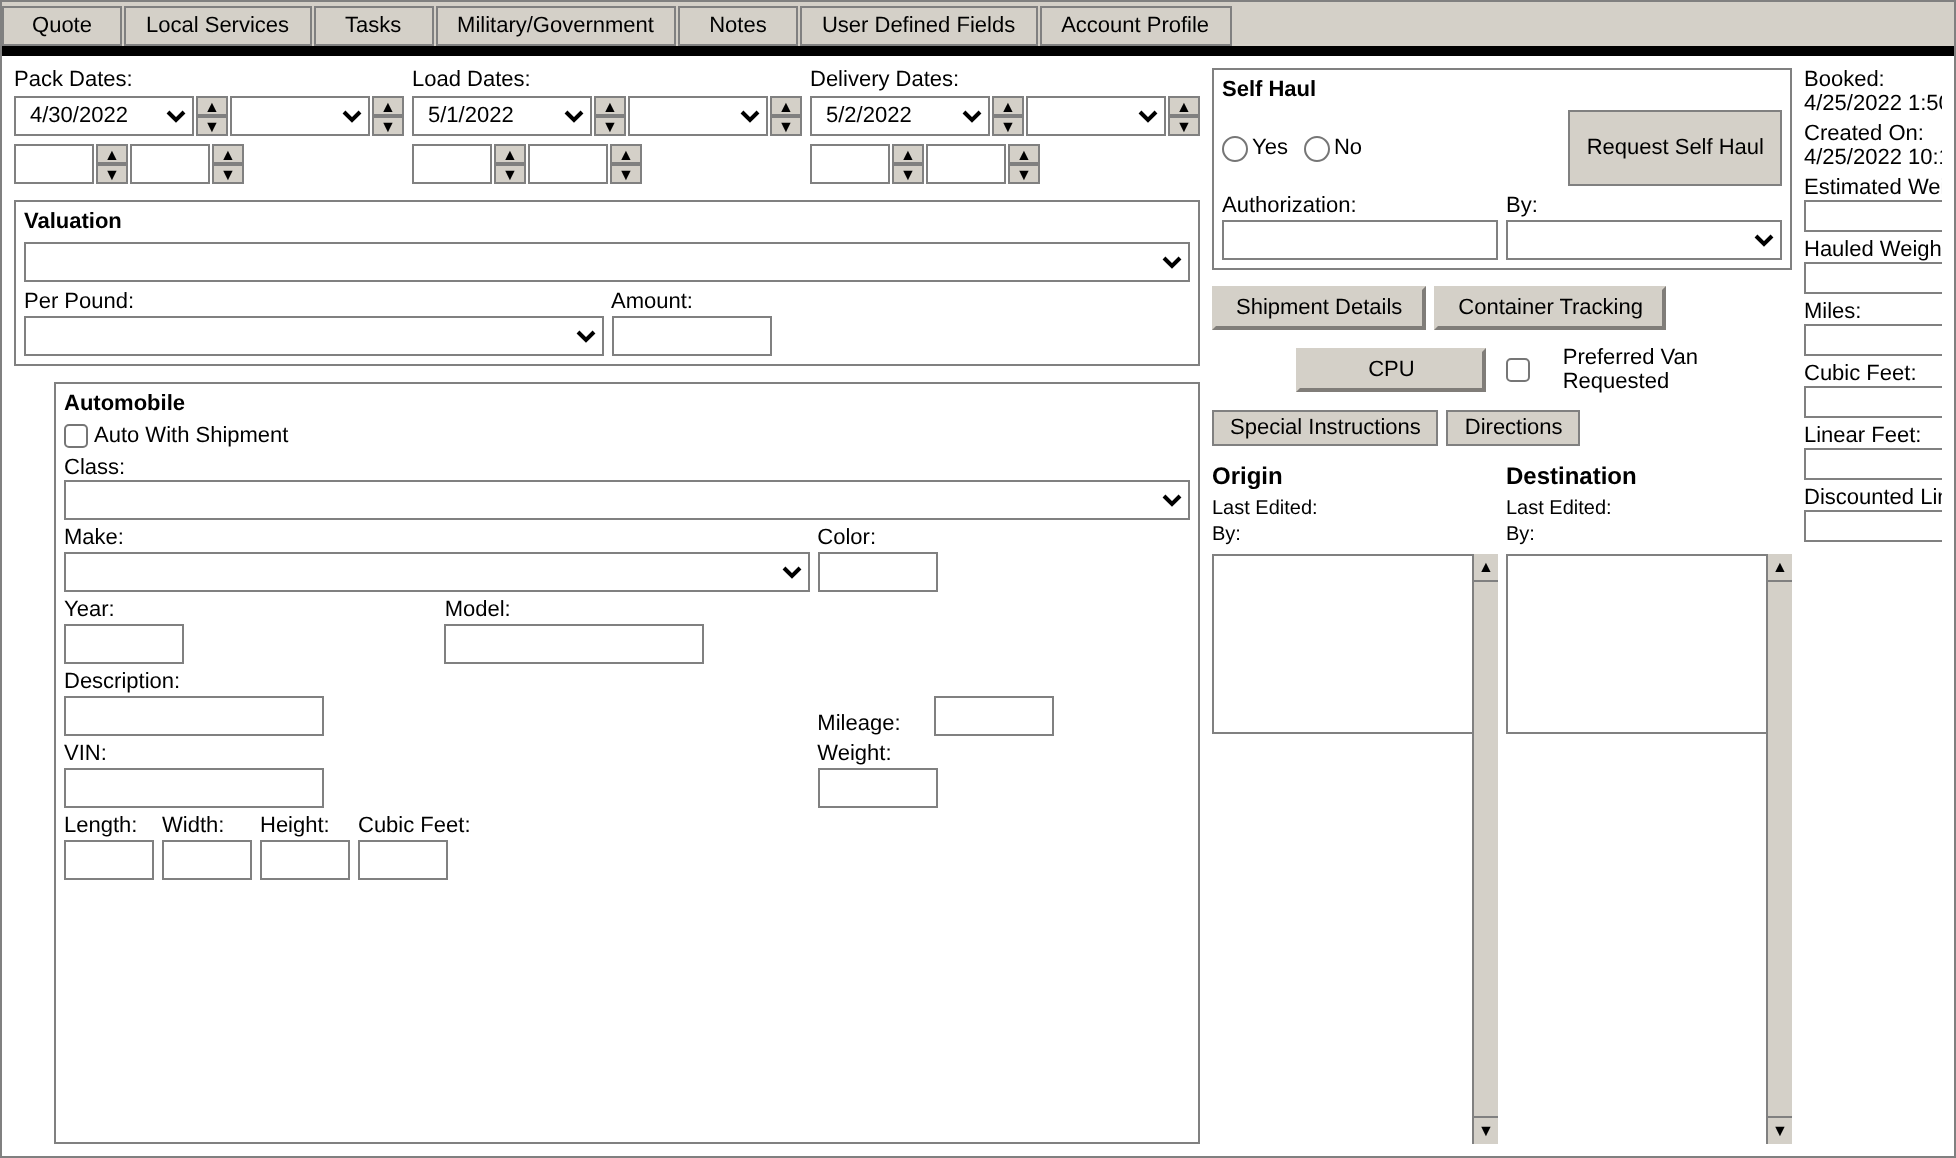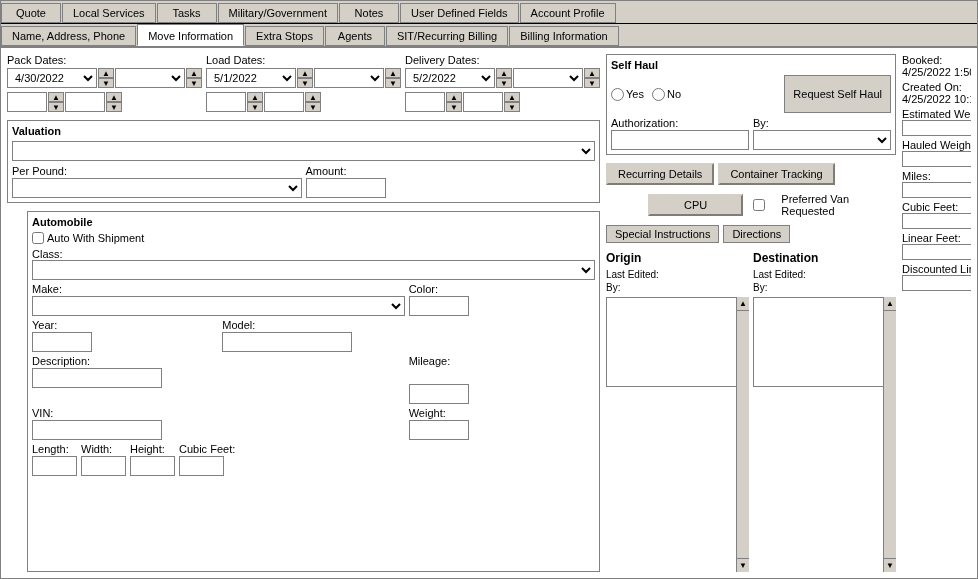--- a/index.html
+++ b/index.html
@@ -1,21 +1,21 @@
 <!DOCTYPE html>
 <html><head>
   <meta charset="utf-8">
   <style>
     * { box-sizing: border-box; margin: 0; padding: 0; font-family: Arial, sans-serif; font-size: 11px; }
     body { background: #f0f0f0; width: 978px; height: 579px; overflow: hidden; }
     
     .main-container { width: 978px; height: 579px; background: #d4d0c8; border: 1px solid #808080; display: flex; flex-direction: column; }
     
     
-    .tabs-row1 { display: flex; background: #d4d0c8; border-bottom: 1px solid #000000; }
+    .tabs-row1 { display: flex; background: #d4d0c8; border-bottom: 5px solid #000000; }
     .tab { padding: 3px 10px; border: 1px solid #808080; background: #d4d0c8; cursor: pointer; margin-right: 1px; margin-top: 2px; min-width: 60px; text-align: center; white-space: nowrap; }
     .tab.active { background: #ffffff; border-bottom: 1px solid #ffffff; margin-top: 0; padding-top: 5px; }
     
     
     .tabs-row2 { display: flex; background: #d4d0c8; border-bottom: 2px solid #808080; }
     
     
     .content { background: #ffffff; flex: 1; padding: 6px; display: flex; flex-direction: column; gap: 4px; overflow: hidden; }
     
     
@@ -86,28 +86,20 @@
   <div class="tabs-row1">
     <div class="tab">Quote</div>
     <div class="tab">Local Services</div>
     <div class="tab">Tasks</div>
     <div class="tab">Military/Government</div>
     <div class="tab">Notes</div>
     <div class="tab">User Defined Fields</div>
     <div class="tab">Account Profile</div>
   </div>
 
-  <div class="tabs-row2">
-    <div class="tab">Name, Address, Phone</div>
-    <div class="tab active">Move Information</div>
-    <div class="tab">Extra Stops</div>
-    <div class="tab">Agents</div>
-    <div class="tab">SIT/Recurring Billing</div>
-    <div class="tab">Billing Information</div>
-  </div>
 
   <div class="content">
 
 
     <div class="form-area">
 
       <div class="form-left">
 
         <div class="dates-section" style="display:flex; gap:4px; margin-bottom:4px;">
           <div class="date-col" style="flex:1;">
@@ -236,21 +228,21 @@
             <div style="flex:2; display:flex; flex-direction:column; gap:1px;">
               <div class="field-label">Model:</div>
               <input type="text" style="width: 130px;">
             </div>
           </div>
           <div style="display:flex; gap:4px; margin-bottom:3px;">
             <div style="flex:2; display:flex; flex-direction:column; gap:1px;">
               <div class="field-label">Description:</div>
               <input type="text" style="width: 130px;">
             </div>
-            <div style="flex:1; display:flex; flex-direction:column; gap:17px;">
+            <div style="flex:1; display:flex; gap:17px;align-items:flex-end;">
               <div class="field-label">Mileage:</div>
               <input type="text" style="width: 60px;">
             </div>
           </div>
           <div style="display:flex; gap:4px; margin-bottom:3px;">
             <div style="flex:2; display:flex; flex-direction:column; gap:1px;">
               <div class="field-label">VIN:</div>
               <input type="text" style="width: 130px;">
             </div>
             <div style="flex:1; display:flex; flex-direction:column; gap:1px;">
@@ -303,21 +295,21 @@
               <input type="text" style="width: 100%;">
             </div>
             <div style="flex:1; display:flex; flex-direction:column; gap:1px;">
               <div class="field-label">By:</div>
               <select style="width:100%;"><option></option></select>
             </div>
           </div>
         </div>
 
         <div style="display:flex; gap:4px; align-items:center; margin-bottom:4px;">
-          <button class="btn-action">Recurring Details</button>
+          <button class="btn-action">Shipment Details</button>
           <button class="btn-action">Container Tracking</button>
         </div>
         <div style="display:flex; gap:4px; align-items:center; margin-bottom:4px;">
           <button class="btn-cpu" style="width:100px;margin-left:42px;">CPU</button>
           <label class="checkbox-label preferred-check">
             <input type="checkbox" style="">
             <span>Preferred Van Requested</span>
           </label>
         </div>
 

